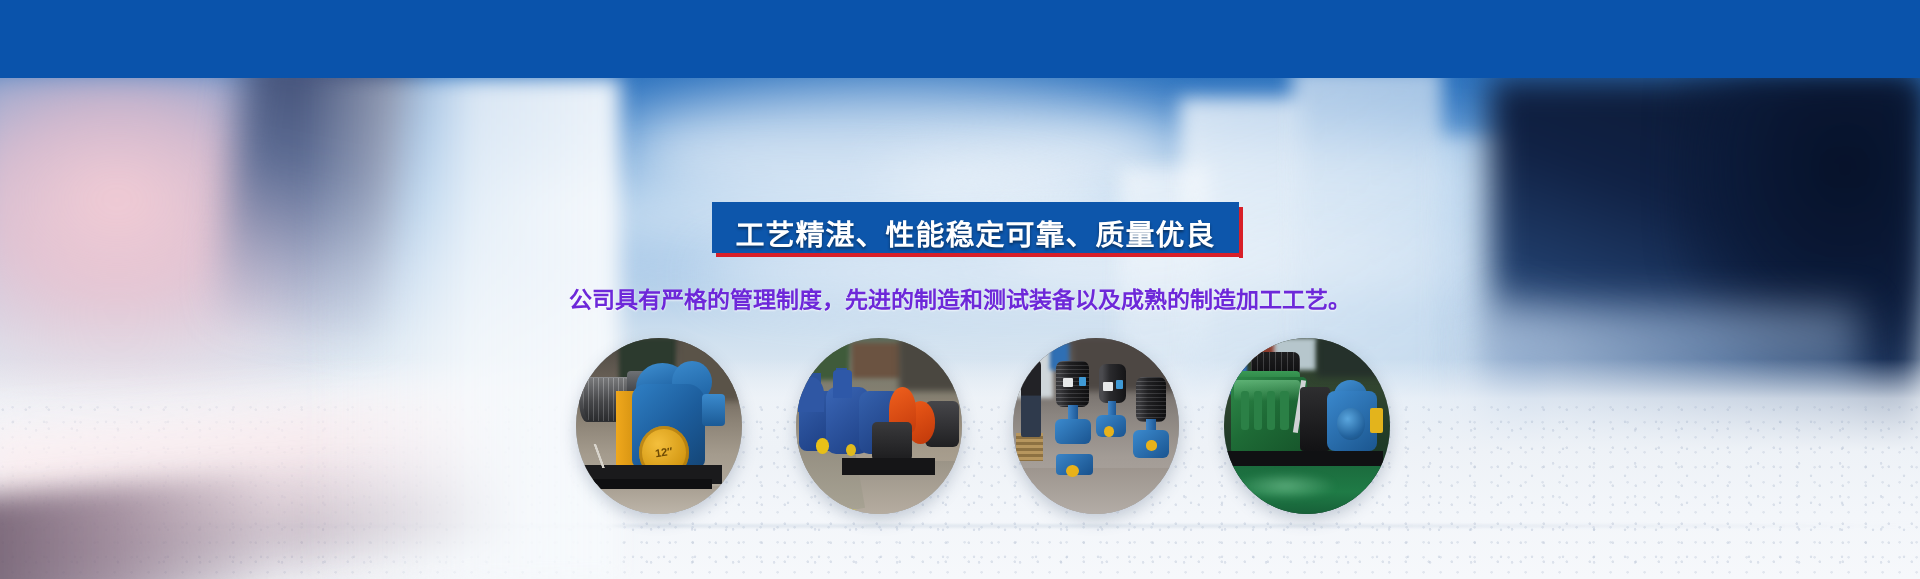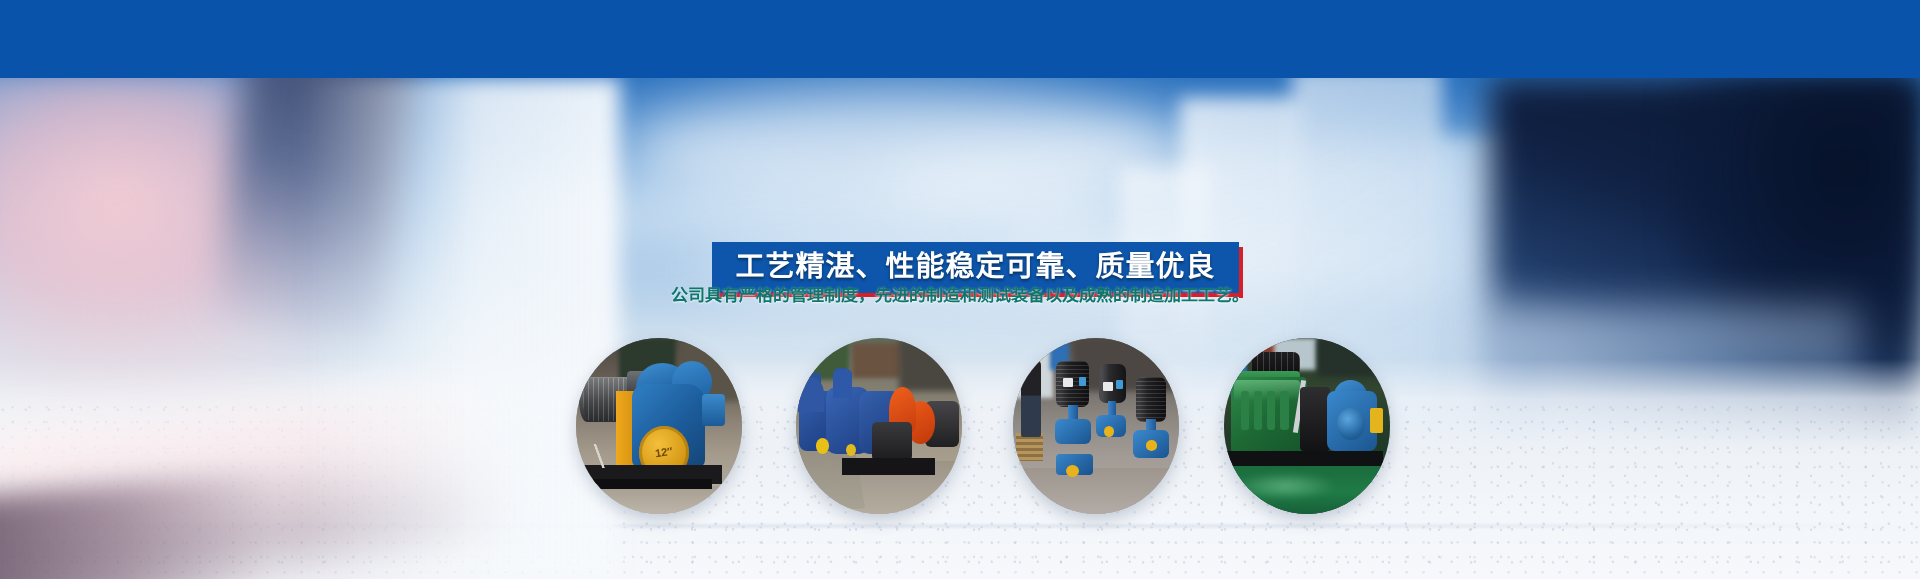--- a/index.html
+++ b/index.html
@@ -117,38 +117,38 @@
   .left-fade{
     position:absolute;left:300px;top:0;width:320px;height:501px;
     background:linear-gradient(to right,rgba(246,249,252,.0),rgba(246,249,252,.85) 55%,rgba(246,249,252,.95));
     filter:blur(10px);
   }
 
   
   .headline-box{
     position:absolute;left:712px;top:202px;width:527px;height:51px;
     background:#0d56ab;z-index:30;
-    display:flex;align-items:flex-start;justify-content:center;margin-top:40px;
+    display:flex;align-items:flex-end;justify-content:center;
   }
   .headline-box .accent-right{
     position:absolute;right:-4px;top:5px;width:4px;height:51px;background:#d81f28;
   }
   .headline-box .accent-bottom{
     position:absolute;left:4px;bottom:-4px;width:527px;height:4px;background:#d81f28;
   }
   .headline-text{
     position:relative;z-index:2;
     font-size:29px;font-weight:bold;color:#ffffff;letter-spacing:1px;
     text-shadow:0 2px 3px rgba(0,0,0,.45);white-space:nowrap;
   }
 
   
   .subtitle{
     position:absolute;left:50%;transform:translateX(-50%);top:281px;z-index:30;
-    font-size:17px;font-weight:bold;color:#0f766e;white-space:nowrap;
+    font-size:23px;font-weight:bold;color:#6d28d9;white-space:nowrap;
     text-shadow:0 1px 2px rgba(255,255,255,.8);
   }
 
   
   .circles{
     position:absolute;left:0;top:0;width:1920px;height:579px;z-index:25;
     pointer-events:none;
   }
   .circle-wrap{position:absolute;width:166px;height:176px;pointer-events:auto;}
   .circle{

